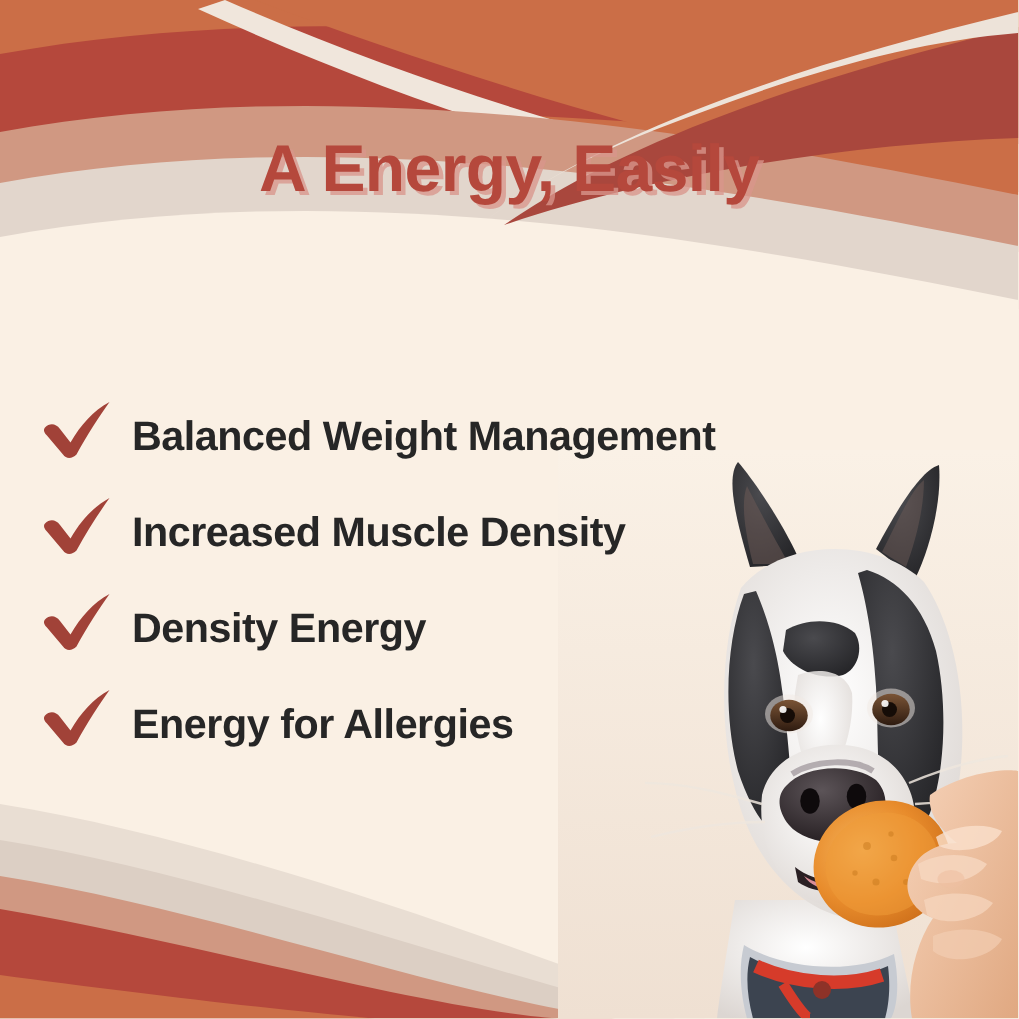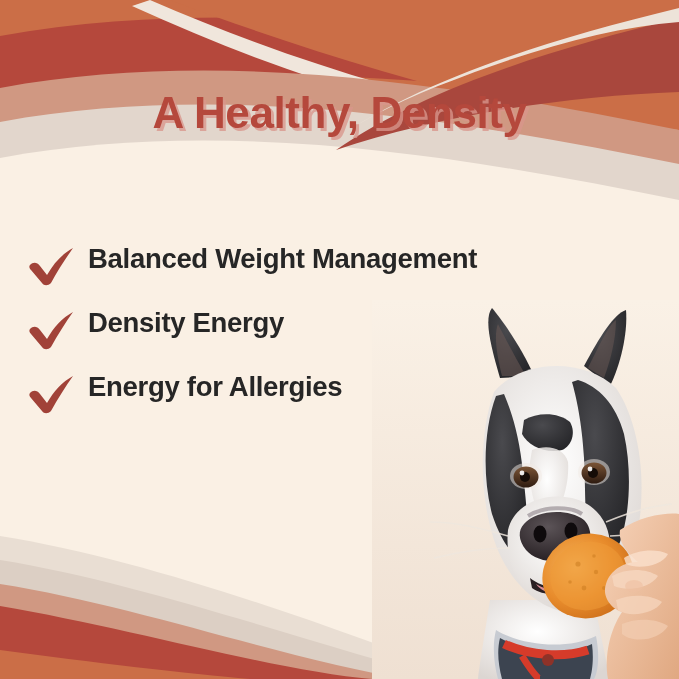--- a/index.html
+++ b/index.html
@@ -28,21 +28,21 @@
     color:#B5483C;
     text-shadow:3px 3px 0 rgba(216,150,140,.78);
     white-space:nowrap;
   }
 
   
   .list{
     position:absolute;left:24px;top:243px;width:620px;z-index:7;
   }
   .row{
-    display:flex;align-items:flex-start;height:64px;
+    display:flex;align-items:flex-end;height:64px;
   }
   .check{
     width:58px;height:44px;flex:0 0 58px;
     margin-right:6px;
   }
   .row-label{
     font-size:27.5px;
     font-weight:bold;
     color:#262626;
     letter-spacing:-0.3px;
@@ -198,31 +198,37 @@
 
     <path d="M248,230 C268,216 296,212 307,214 L307,379 L236,379 C232,356 238,330 250,312 C238,308 230,296 234,284 C238,270 252,262 266,262 C256,254 246,242 248,230 Z" fill="url(#skin)"></path>
     <path d="M240,276 C254,268 274,268 286,276 C278,288 256,292 242,286 Z" fill="#F6D6BE" opacity=".85"></path>
     <path d="M244,300 C258,294 278,294 290,302 C282,314 258,318 246,310 Z" fill="#F6D6BE" opacity=".75"></path>
     <path d="M250,324 C264,318 284,318 296,326 C288,340 262,344 250,334 Z" fill="#F2CDB2" opacity=".7"></path>
     <path d="M252,258 C264,250 284,248 296,254 C290,266 266,270 254,264 Z" fill="#FAE0CC" opacity=".8"></path>
     <ellipse cx="262" cy="286" rx="9" ry="6" fill="#EFBFA2" opacity=".6"></ellipse>
   </svg>
 
   <div class="title-block">
-    <div class="title-line">A Healthy, Density</div>
+    <div class="title-line">A Energy, Easily</div>
   </div>
 
   <div class="list" id="benefit-list">
   <div class="row">
     <svg class="check" viewBox="0 0 58 44" aria-hidden="true">
       <path d="M6,22 C9,19 13,19 16,23 L23,32 C30,20 38,11 49,5 C42,15 34,27 27,40 C24,43 20,43 18,40 L7,27 C5,25 5,23 6,22 Z" fill="#A14238"></path>
     </svg>
     <span class="row-label">Balanced Weight Management</span>
   </div>
 
+  <div class="row">
+    <svg class="check" viewBox="0 0 58 44" aria-hidden="true">
+      <path d="M6,22 C9,19 13,19 16,23 L23,32 C30,20 38,11 49,5 C42,15 34,27 27,40 C24,43 20,43 18,40 L7,27 C5,25 5,23 6,22 Z" fill="#A14238"></path>
+    </svg>
+    <span class="row-label">Increased Muscle Density</span>
+  </div>
 
   <div class="row">
     <svg class="check" viewBox="0 0 58 44" aria-hidden="true">
       <path d="M6,22 C9,19 13,19 16,23 L23,32 C30,20 38,11 49,5 C42,15 34,27 27,40 C24,43 20,43 18,40 L7,27 C5,25 5,23 6,22 Z" fill="#A14238"></path>
     </svg>
     <span class="row-label">Density Energy</span>
   </div>
 
   <div class="row">
     <svg class="check" viewBox="0 0 58 44" aria-hidden="true">

